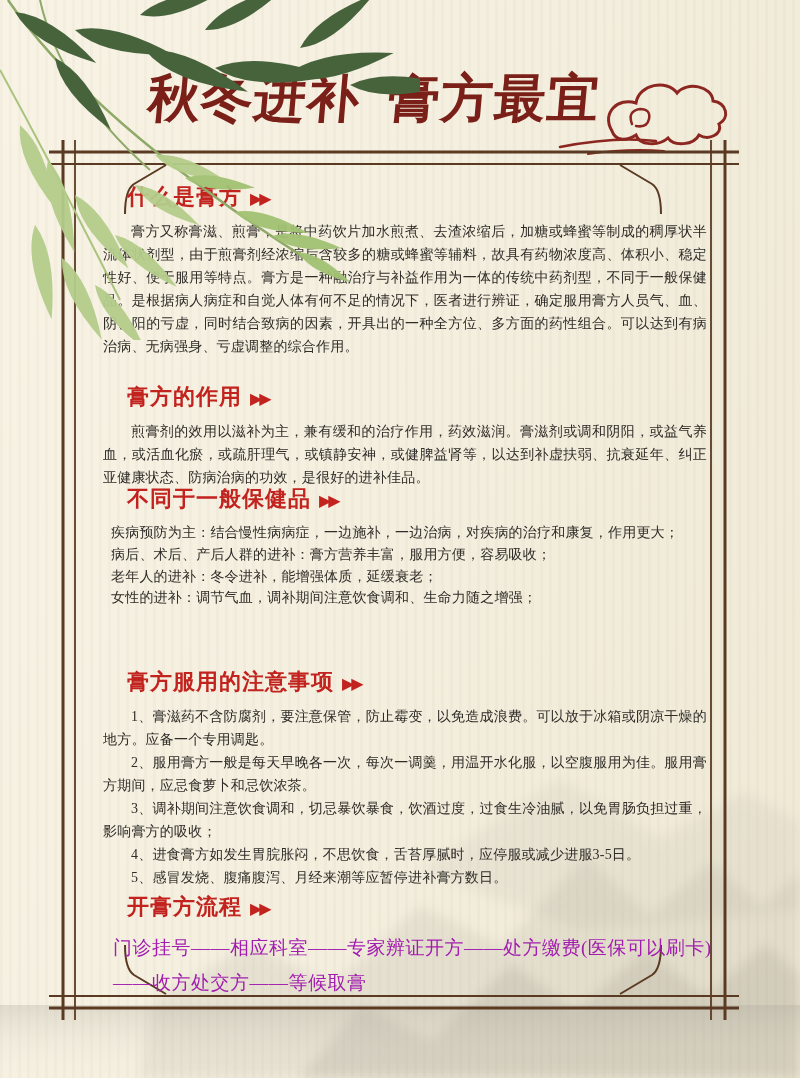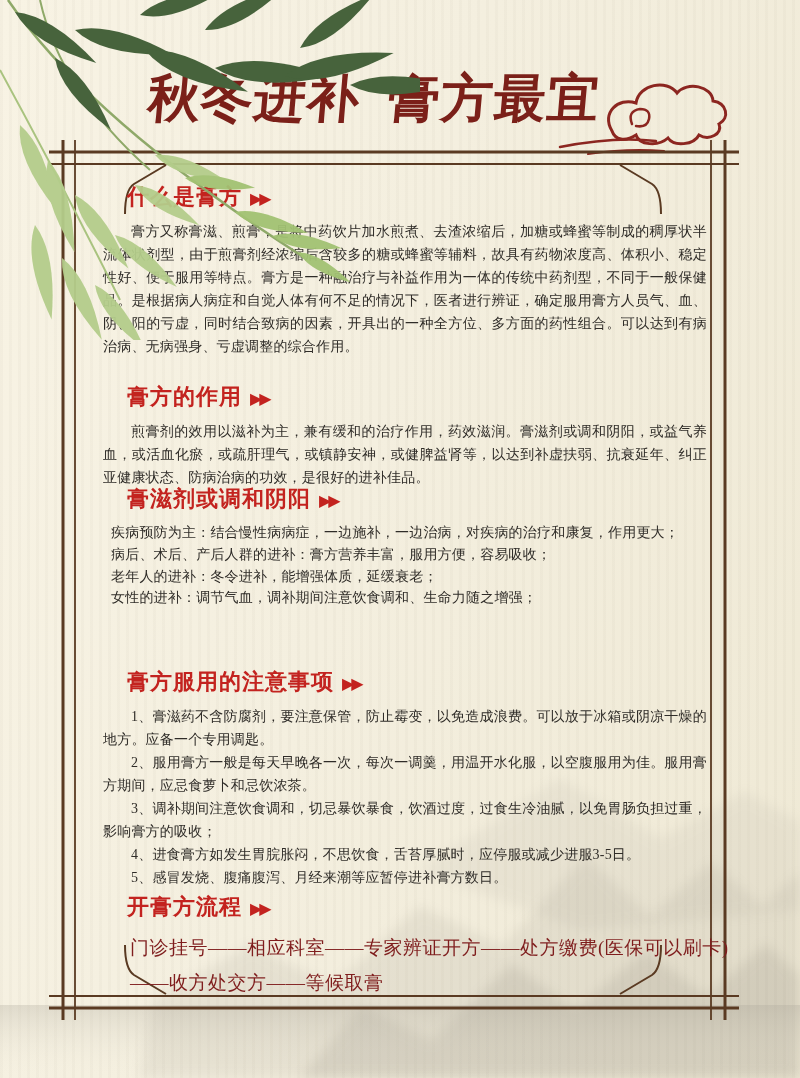--- a/index.html
+++ b/index.html
@@ -35,21 +35,21 @@
   .arrows{font-size:16px;letter-spacing:-3px;margin-left:8px;color:#c3231f;}
 
   .para{
     font-size:14px;line-height:23px;text-align:justify;text-indent:2em;
     margin:0;letter-spacing:0.2px;
   }
   .list-line{
     font-size:14px;line-height:21.8px;margin:0 0 0 8px;white-space:nowrap;letter-spacing:0.2px;
   }
   .flow-line{
-    font-size:19px;line-height:35px;margin-left:27px;color:#7f1d1d;
+    font-size:19px;line-height:35px;margin-left:10px;color:#a21caf;
     white-space:nowrap;letter-spacing:0.5px;
   }
 </style>
 </head>
 <body>
 
 <svg class="decor" width="800" height="1078" viewBox="0 0 800 1078">
   <defs>
     <filter id="soft" x="-30%" y="-30%" width="160%" height="160%">
         <feGaussianBlur stdDeviation="6"></feGaussianBlur>
@@ -135,21 +135,21 @@
     <h2 class="heading"><span>什么是膏方</span><span class="arrows">▶▶</span></h2>
     <p class="para">膏方又称膏滋、煎膏，是将中药饮片加水煎煮、去渣浓缩后，加糖或蜂蜜等制成的稠厚状半流体状剂型，由于煎膏剂经浓缩后含较多的糖或蜂蜜等辅料，故具有药物浓度高、体积小、稳定性好、便于服用等特点。膏方是一种融治疗与补益作用为一体的传统中药剂型，不同于一般保健品。是根据病人病症和自觉人体有何不足的情况下，医者进行辨证，确定服用膏方人员气、血、阴、阳的亏虚，同时结合致病的因素，开具出的一种全方位、多方面的药性组合。可以达到有病治病、无病强身、亏虚调整的综合作用。</p>
   </section>
 
   <section class="s2">
     <h2 class="heading"><span>膏方的作用</span><span class="arrows">▶▶</span></h2>
     <p class="para">煎膏剂的效用以滋补为主，兼有缓和的治疗作用，药效滋润。膏滋剂或调和阴阳，或益气养血，或活血化瘀，或疏肝理气，或镇静安神，或健脾益肾等，以达到补虚扶弱、抗衰延年、纠正亚健康状态、防病治病的功效，是很好的进补佳品。</p>
   </section>
 
   <section class="s3">
-    <h2 class="heading"><span>膏滋剂或调和阴阳</span><span class="arrows">▶▶</span></h2>
+    <h2 class="heading"><span>不同于一般保健品</span><span class="arrows">▶▶</span></h2>
     <div class="list-line">疾病预防为主：结合慢性病病症，一边施补，一边治病，对疾病的治疗和康复，作用更大；</div>
     <div class="list-line">病后、术后、产后人群的进补：膏方营养丰富，服用方便，容易吸收；</div>
     <div class="list-line">老年人的进补：冬令进补，能增强体质，延缓衰老；</div>
     <div class="list-line">女性的进补：调节气血，调补期间注意饮食调和、生命力随之增强；</div>
   </section>
 
   <section class="s4">
     <h2 class="heading"><span>膏方服用的注意事项</span><span class="arrows">▶▶</span></h2>
     <p class="para">1、膏滋药不含防腐剂，要注意保管，防止霉变，以免造成浪费。可以放于冰箱或阴凉干燥的地方。应备一个专用调匙。</p>
     <p class="para">2、服用膏方一般是每天早晚各一次，每次一调羹，用温开水化服，以空腹服用为佳。服用膏方期间，应忌食萝卜和忌饮浓茶。</p>

